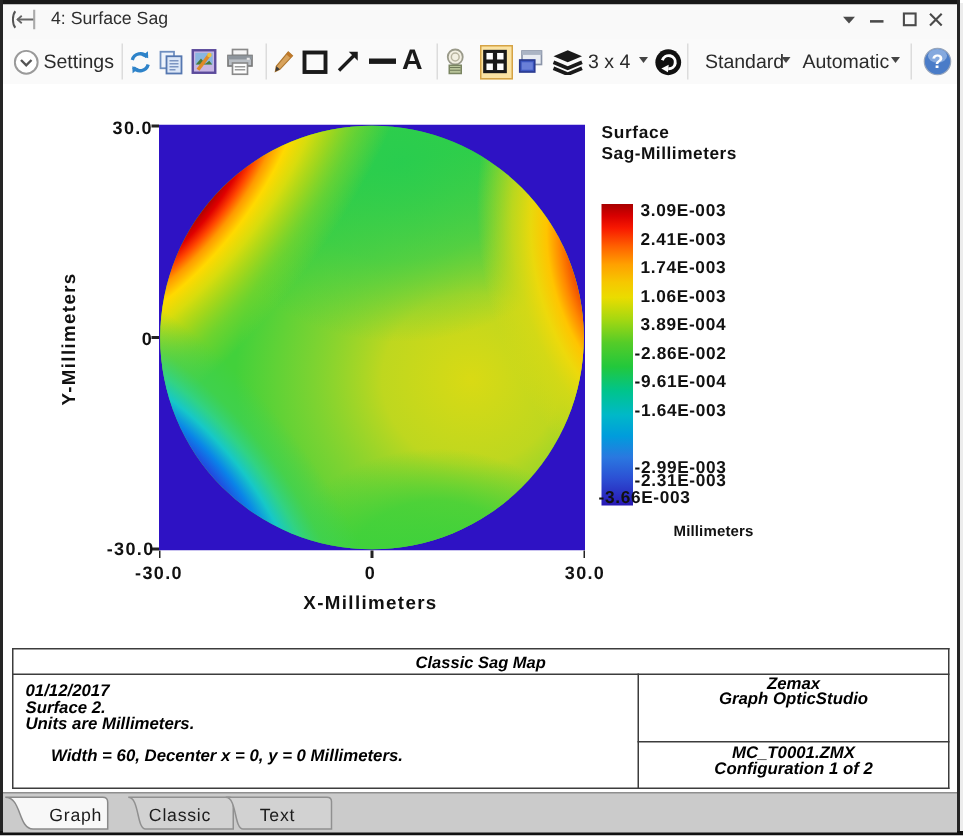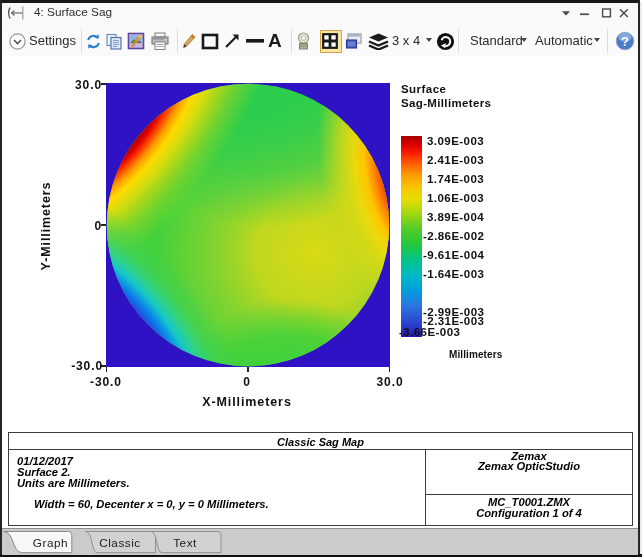--- a/index.html
+++ b/index.html
@@ -255,23 +255,23 @@
 <div class="fline" style="left:8px;top:432px;width:1px;height:94px;"></div>
 <div class="fline" style="left:632px;top:432px;width:1px;height:94px;"></div>
 <div class="fline" style="left:425px;top:449px;width:1px;height:77px;"></div>
 <div class="fline" style="left:425px;top:494px;width:208px;height:1px;"></div>
 <div class="ftxt" style="left:8px;top:437px;width:625px;text-align:center;font-size:11px;">Classic Sag Map</div>
 <div class="ftxt" style="left:17px;top:456px;">01/12/2017</div>
 <div class="ftxt" style="left:17px;top:467px;">Surface 2.</div>
 <div class="ftxt" style="left:17px;top:478px;">Units are Millimeters.</div>
 <div class="ftxt" style="left:17px;top:499px;margin-left:17px;">Width = 60, Decenter x = 0, y = 0 Millimeters.</div>
 <div class="ftxt" style="left:426px;top:451px;width:206px;text-align:center;">Zemax</div>
-<div class="ftxt" style="left:426px;top:461px;width:206px;text-align:center;">Zemax OpticStudio</div>
+<div class="ftxt" style="left:426px;top:461px;width:206px;text-align:center;">Graph OpticStudio</div>
 <div class="ftxt" style="left:426px;top:497px;width:206px;text-align:center;">MC_T0001.ZMX</div>
-<div class="ftxt" style="left:426px;top:508px;width:206px;text-align:center;">Configuration 1 of 4</div>
+<div class="ftxt" style="left:426px;top:508px;width:206px;text-align:center;">Configuration 1 of 2</div>
 <div id="tabstrip"></div>
 
 <svg class="abs" style="left:0px;top:528px" width="642" height="27" viewBox="0 0 642 27">
   <path d="M97 24.7 C91 24.7 93 3.5 85.5 3.5 L152.5 3.5 Q155.5 3.5 155.5 6.5 L155.5 24.7 Z" fill="#d2d2d2" stroke="#909090" stroke-width="1"></path>
   <path d="M162 24.7 C156 24.7 158 3.5 150.5 3.5 L218 3.5 Q221 3.5 221 6.5 L221 24.7 Z" fill="#d2d2d2" stroke="#909090" stroke-width="1"></path>
   <path d="M22 24.7 C12 24.7 14.5 3.5 3.5 3.5 L68.5 3.5 Q71.8 3.5 71.8 6.8 L71.8 24.7 Z" fill="#f8f8f8" stroke="#8a8a8a" stroke-width="1"></path>
   <text x="50.5" y="19" font-size="11.8" fill="#1c1c1c" text-anchor="middle" letter-spacing="0.5" font-family="Liberation Sans,sans-serif">Graph</text>
   <text x="120" y="19" font-size="11.8" fill="#1c1c1c" text-anchor="middle" letter-spacing="0.5" font-family="Liberation Sans,sans-serif">Classic</text>
   <text x="185" y="19" font-size="11.8" fill="#1c1c1c" text-anchor="middle" letter-spacing="0.5" font-family="Liberation Sans,sans-serif">Text</text>
 </svg>

